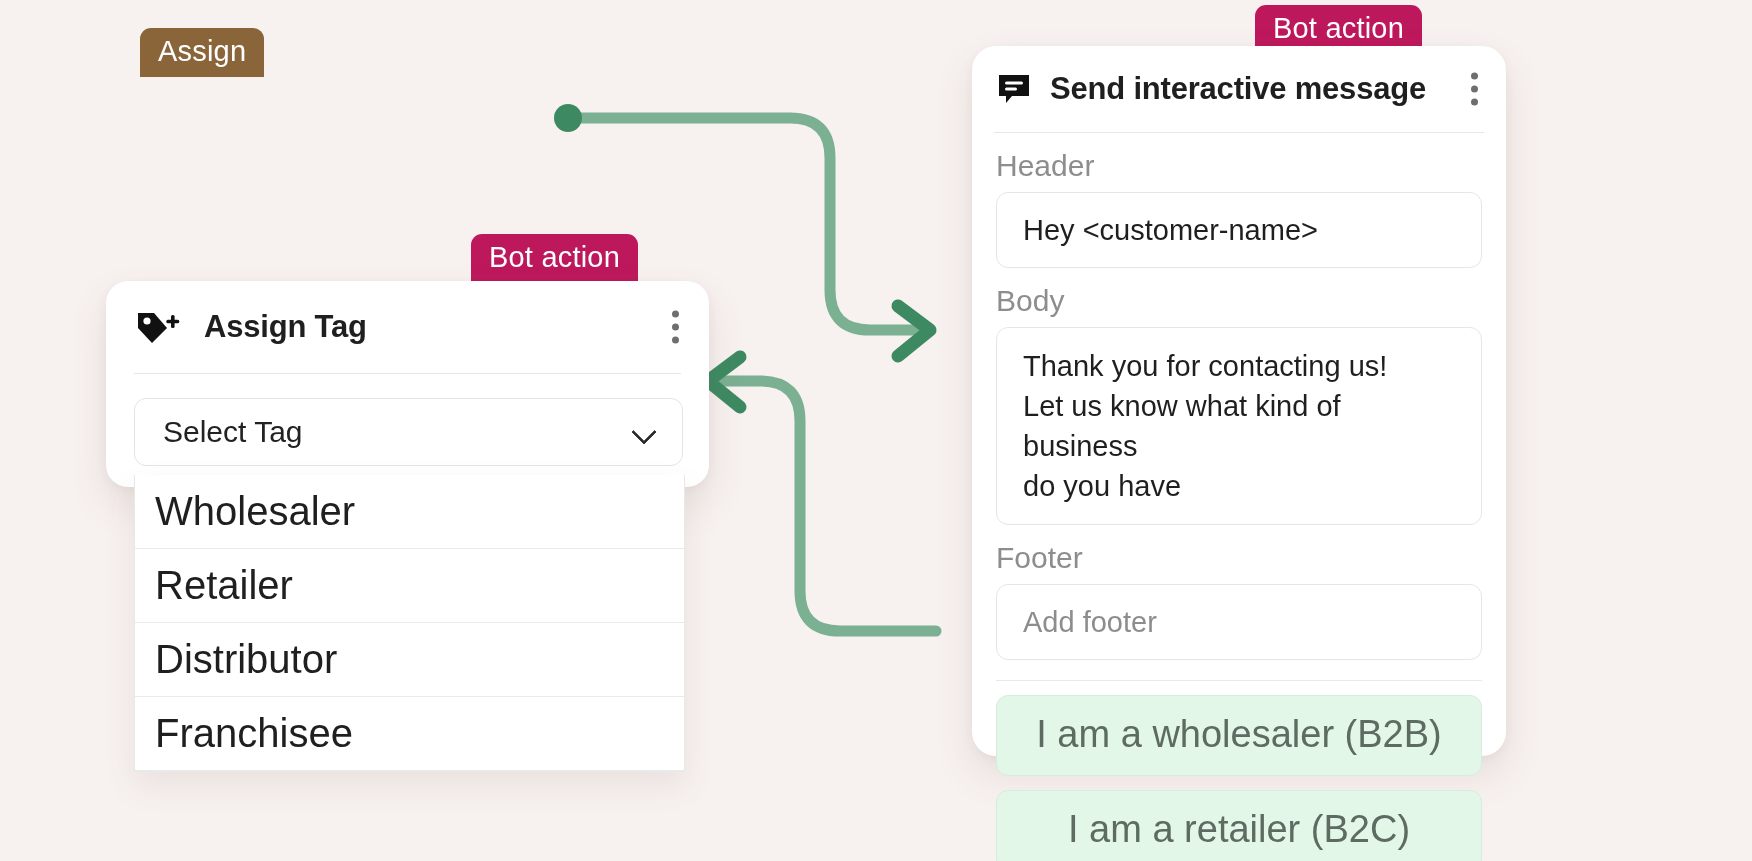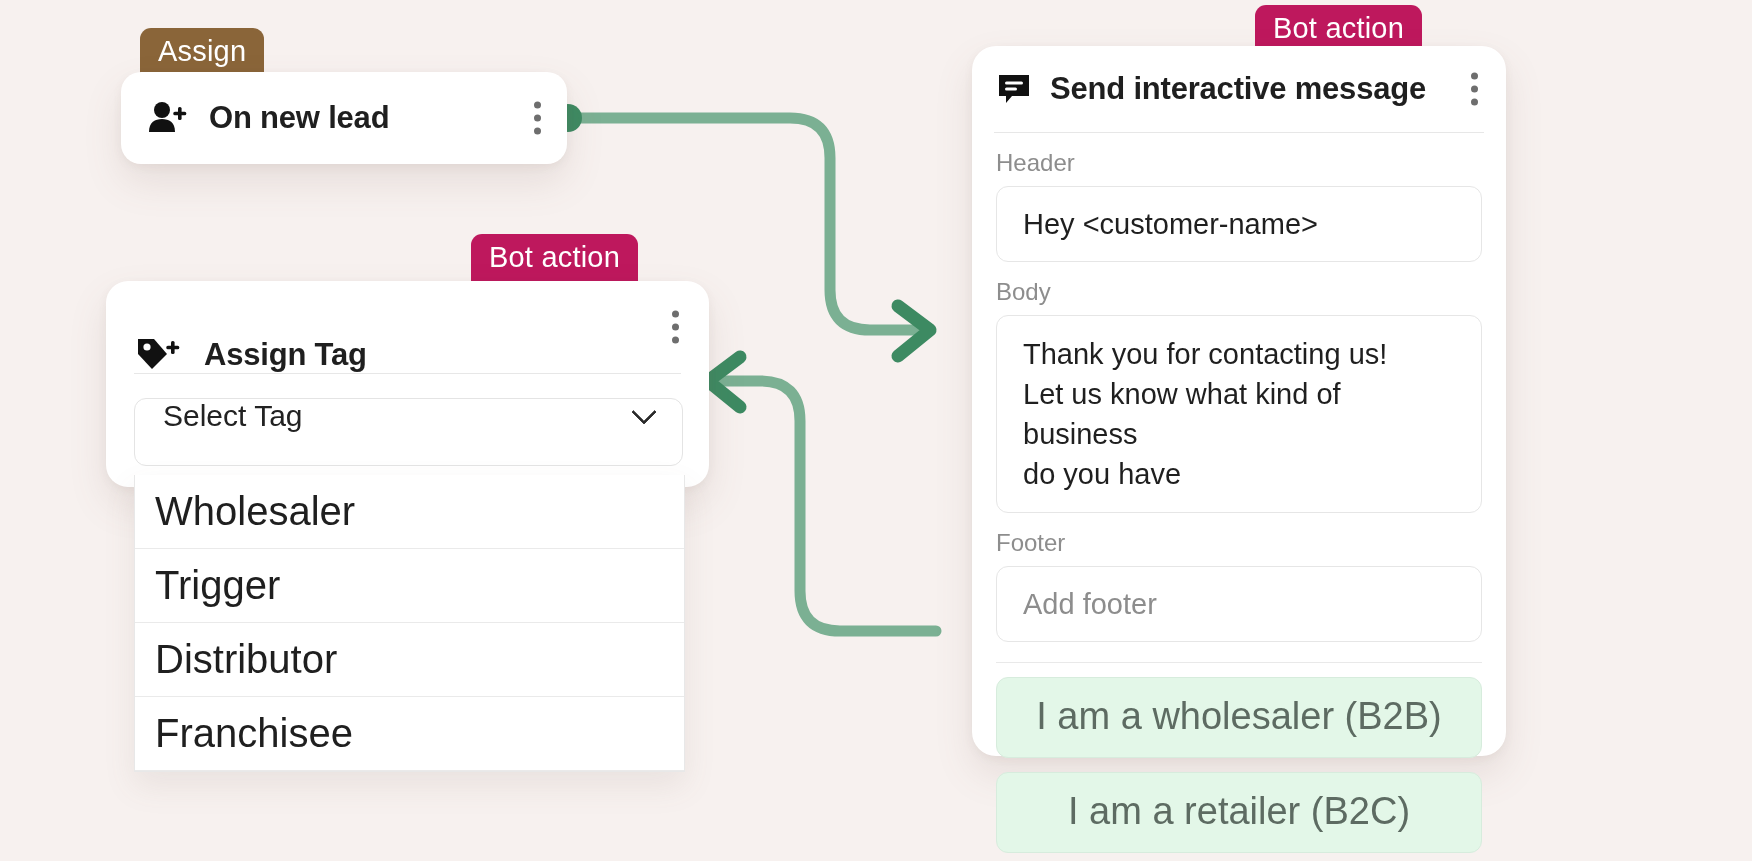--- a/index.html
+++ b/index.html
@@ -112,36 +112,36 @@
   #card-assign {
     left: 106px;
     top: 281px;
     width: 603px;
     height: 206px;
     border-radius: 22px;
   }
   #card-assign .card-head {
     height: 92px;
     padding: 0 28px;
-    align-items: flex-end;
   }
   #card-assign .icon-wrap { margin-right: 22px; display:flex; align-items:center; }
   #card-assign .kebab { right: 30px; }
   #card-assign .divider { margin: 0 auto; width: calc(100% - 56px); }
 
   .select-box {
     position: absolute;
     left: 134px;
     top: 398px;
     width: 549px;
     height: 68px;
     background: #ffffff;
     border: 1px solid #e4e4e4;
     border-radius: 12px;
     display: flex;
+    align-items: center;
     justify-content: space-between;
     padding: 0 24px 0 28px;
     box-sizing: border-box;
     z-index: 4;
     cursor: pointer;
   }
   .select-label {
     font-size: 30px;
     color: #222222;
   }
@@ -203,21 +203,21 @@
     padding: 0 24px 0 24px;
   }
   #card-msg .icon-wrap { margin-right: 18px; display:flex; align-items:center; }
   #card-msg .kebab { right: 28px; }
   #card-msg .divider { margin: 0 auto; width: calc(100% - 44px); }
 
   .msg-body {
     padding: 0 24px;
   }
   .field-label {
-    font-size: 24px;
+    font-size: 30px;
     color: #8d8d8d;
     margin: 16px 0 9px 0;
   }
   .field-box {
     border: 1px solid #e6e6e6;
     border-radius: 12px;
     background: #ffffff;
     font-size: 29px;
     color: #1f1f1f;
     padding: 18px 26px;
@@ -258,38 +258,20 @@
 
     <circle cx="568" cy="118" r="14" fill="#3d8a62"></circle>
   </svg>
 
   <div class="badge badge-trigger" style="left:140px; top:28px;">Assign</div>
 
   <div class="badge badge-bot" style="left:471px; top:234px;">Bot action</div>
 
   <div class="badge badge-bot" style="left:1255px; top:5px;">Bot action</div>
 
-  <div class="card" id="card-trigger">
-    <div class="card-head">
-      <span class="icon-wrap">
-        <svg width="42" height="36" viewBox="0 0 42 36" xmlns="http://www.w3.org/2000/svg">
-          <circle cx="15" cy="10" r="8" fill="#111111"></circle>
-          <path d="M 2 32 C 2 22 8 19 15 19 C 22 19 28 22 28 32 Z" fill="#111111"></path>
-          <rect x="31" y="7" width="3.6" height="13" rx="1.6" fill="#111111"></rect>
-          <rect x="26.3" y="11.7" width="13" height="3.6" rx="1.6" fill="#111111"></rect>
-        </svg>
-      </span>
-      <span class="card-title">On new lead</span>
-      <span class="kebab">
-        <span></span>
-          <span></span>
-          <span></span>
-      </span>
-    </div>
-  </div>
 
   <div class="card" id="card-assign">
     <div class="card-head">
       <span class="icon-wrap">
         <svg width="48" height="40" viewBox="0 0 48 40" xmlns="http://www.w3.org/2000/svg">
           <path d="M 4 6 L 20 6 L 33 21 L 18 36 L 4 21 Z" fill="#111111"></path>
           <circle cx="13" cy="14" r="3.6" fill="#ffffff"></circle>
           <rect x="37" y="8" width="3.6" height="13" rx="1.6" fill="#111111"></rect>
           <rect x="32.3" y="12.7" width="13" height="3.6" rx="1.6" fill="#111111"></rect>
         </svg>
@@ -304,21 +286,21 @@
     <div class="divider"></div>
   </div>
 
   <div class="select-box">
     <span class="select-label">Select Tag</span>
     <span class="chev"></span>
   </div>
 
   <div id="dropdown">
     <div class="dd-item">Wholesaler</div>
-    <div class="dd-item">Trigger</div>
+    <div class="dd-item">Retailer</div>
     <div class="dd-item">Distributor</div>
     <div class="dd-item">Franchisee</div>
   </div>
 
   <div class="card" id="card-msg">
     <div class="card-head">
       <span class="icon-wrap">
         <svg width="36" height="34" viewBox="0 0 36 34" xmlns="http://www.w3.org/2000/svg">
           <path d="M 3 3 L 33 3 L 33 24 L 16 24 L 10 31 L 10 24 L 3 24 Z" fill="#111111" rx="3"></path>
           <rect x="9" y="9.5" width="18" height="3" rx="1.5" fill="#ffffff"></rect>

